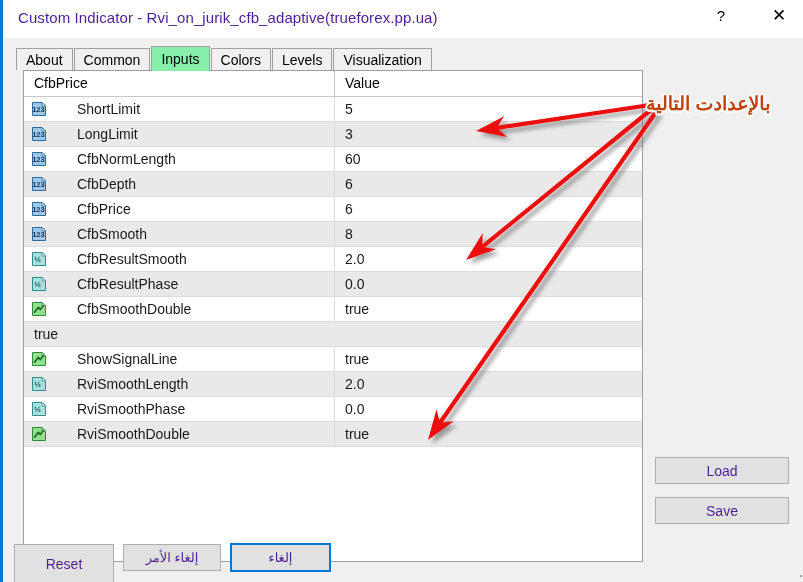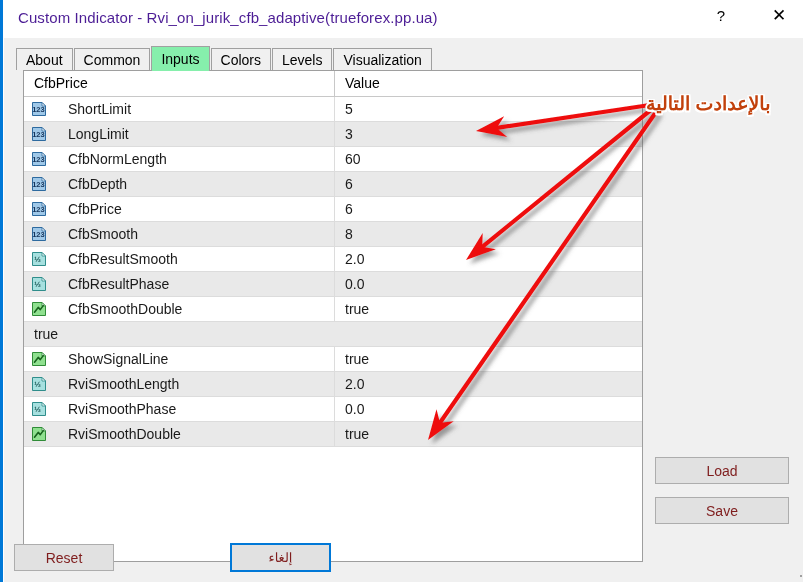--- a/index.html
+++ b/index.html
@@ -155,40 +155,40 @@
     box-sizing: border-box;
     display: flex;
     align-items: center;
     padding-left: 10px;
     font-size: 14px;
     color: #1a1a1a;
   }
   .var-name {
     font-size: 14px;
     color: #1a1a1a;
-    margin-left: 5px;
+    margin-left: 14px;
     white-space: nowrap;
   }
 
   
   .ticon {
     width: 16px;
     height: 16px;
     flex: 0 0 16px;
     position: relative;
     display: block;
   }
   .ticon svg { display: block; }
 
   
   .btn {
     background: #e1e1e1;
     border: 1px solid #adadad;
     font-size: 14px;
-    color: #7f1d1d;
+    color: #4c1d95;
     display: flex;
     align-items: center;
     justify-content: center;
     box-sizing: border-box;
     cursor: default;
     user-select: none;
   }
   .btn-load {
     position: absolute;
     left: 651px; top: 419px;
@@ -197,21 +197,21 @@
   .btn-save {
     position: absolute;
     left: 651px; top: 459px;
     width: 134px; height: 27px;
   }
 
   
   .btn-reset {
     position: absolute;
     left: 10px; top: 506px;
-    width: 100px; height: 27px;
+    width: 100px; height: 39px;
   }
   .btn-cancel {
     position: absolute;
     left: 119px; top: 506px;
     width: 98px; height: 27px;
     font-size: 13px;
     direction: rtl;
   }
   .btn-ok {
     position: absolute;
@@ -459,20 +459,21 @@
             </div>
             <div class="cell-val">true</div>
           </div>
         </div>
     </div>
 
     <div class="btn btn-load">Load</div>
     <div class="btn btn-save">Save</div>
 
     <div class="btn btn-reset">Reset</div>
+    <div class="btn btn-cancel">إلغاء الأمر</div>
     <div class="btn btn-ok">إلغاء</div>
 
     <div class="grip">
       <i style="left:8px;top:0"></i>
         <i style="left:4px;top:4px"></i>
         <i style="left:8px;top:4px"></i>
       <i style="left:0;top:8px"></i>
         <i style="left:4px;top:8px"></i>
         <i style="left:8px;top:8px"></i>
     </div>

